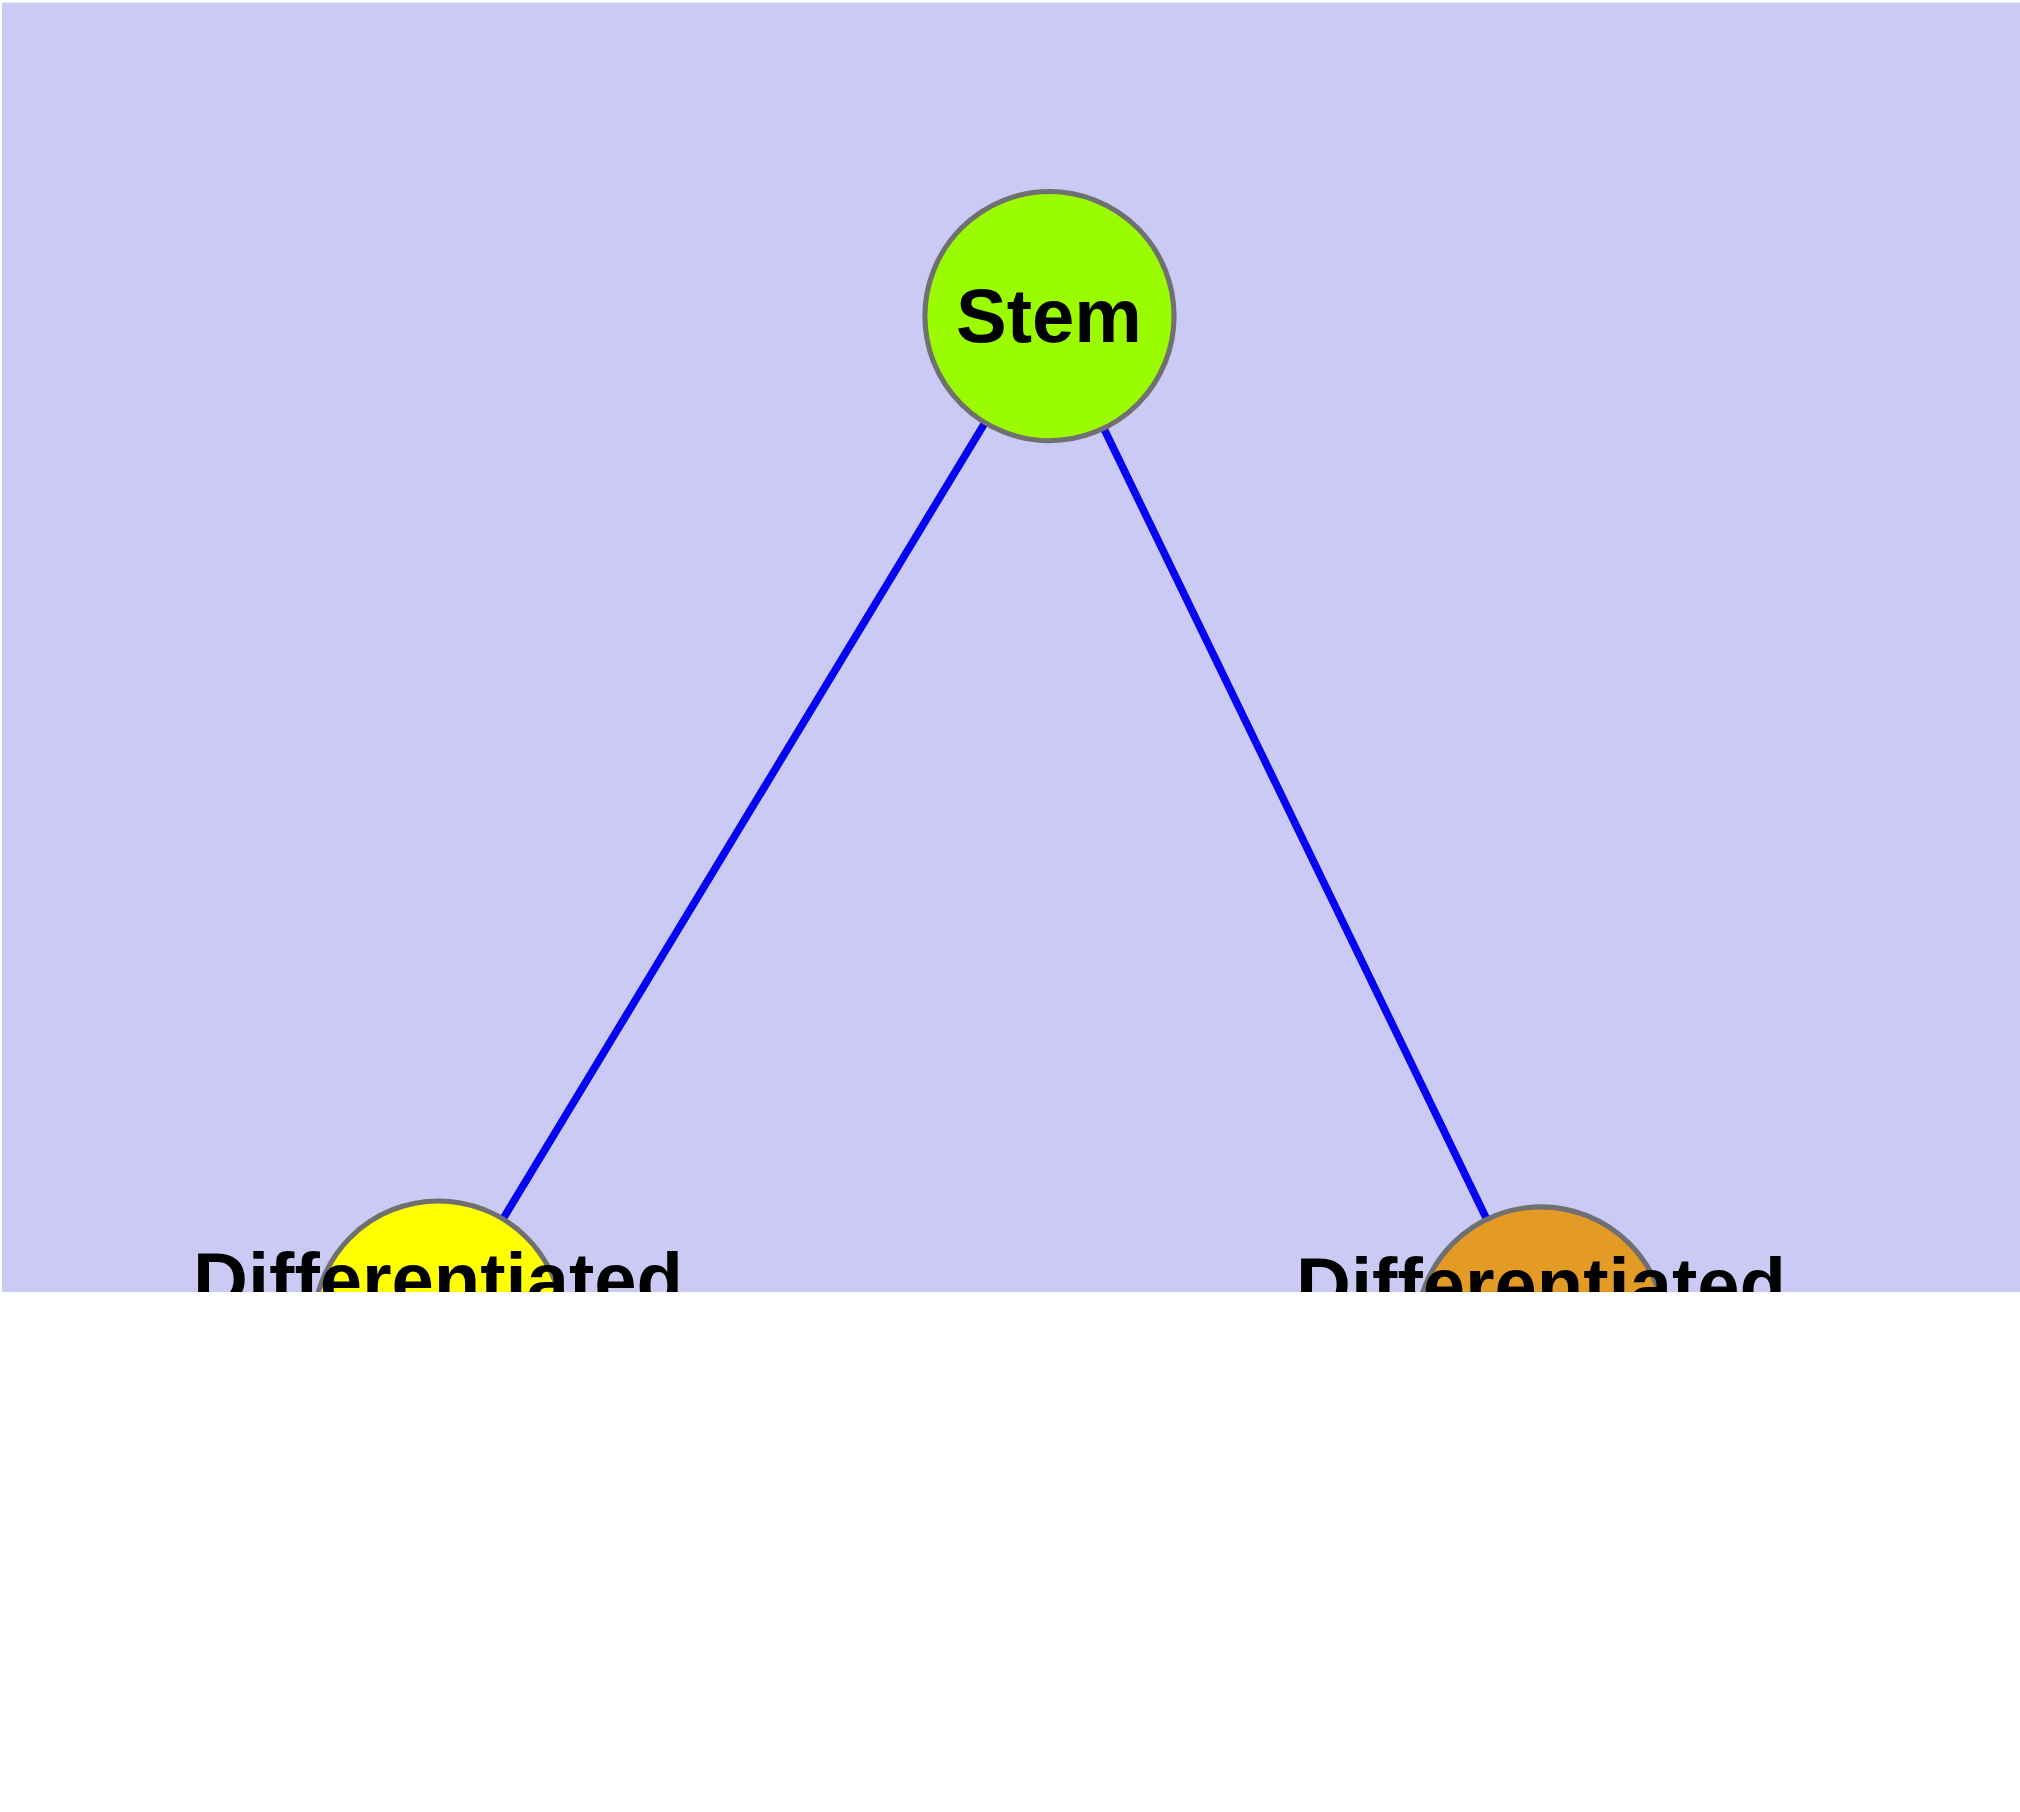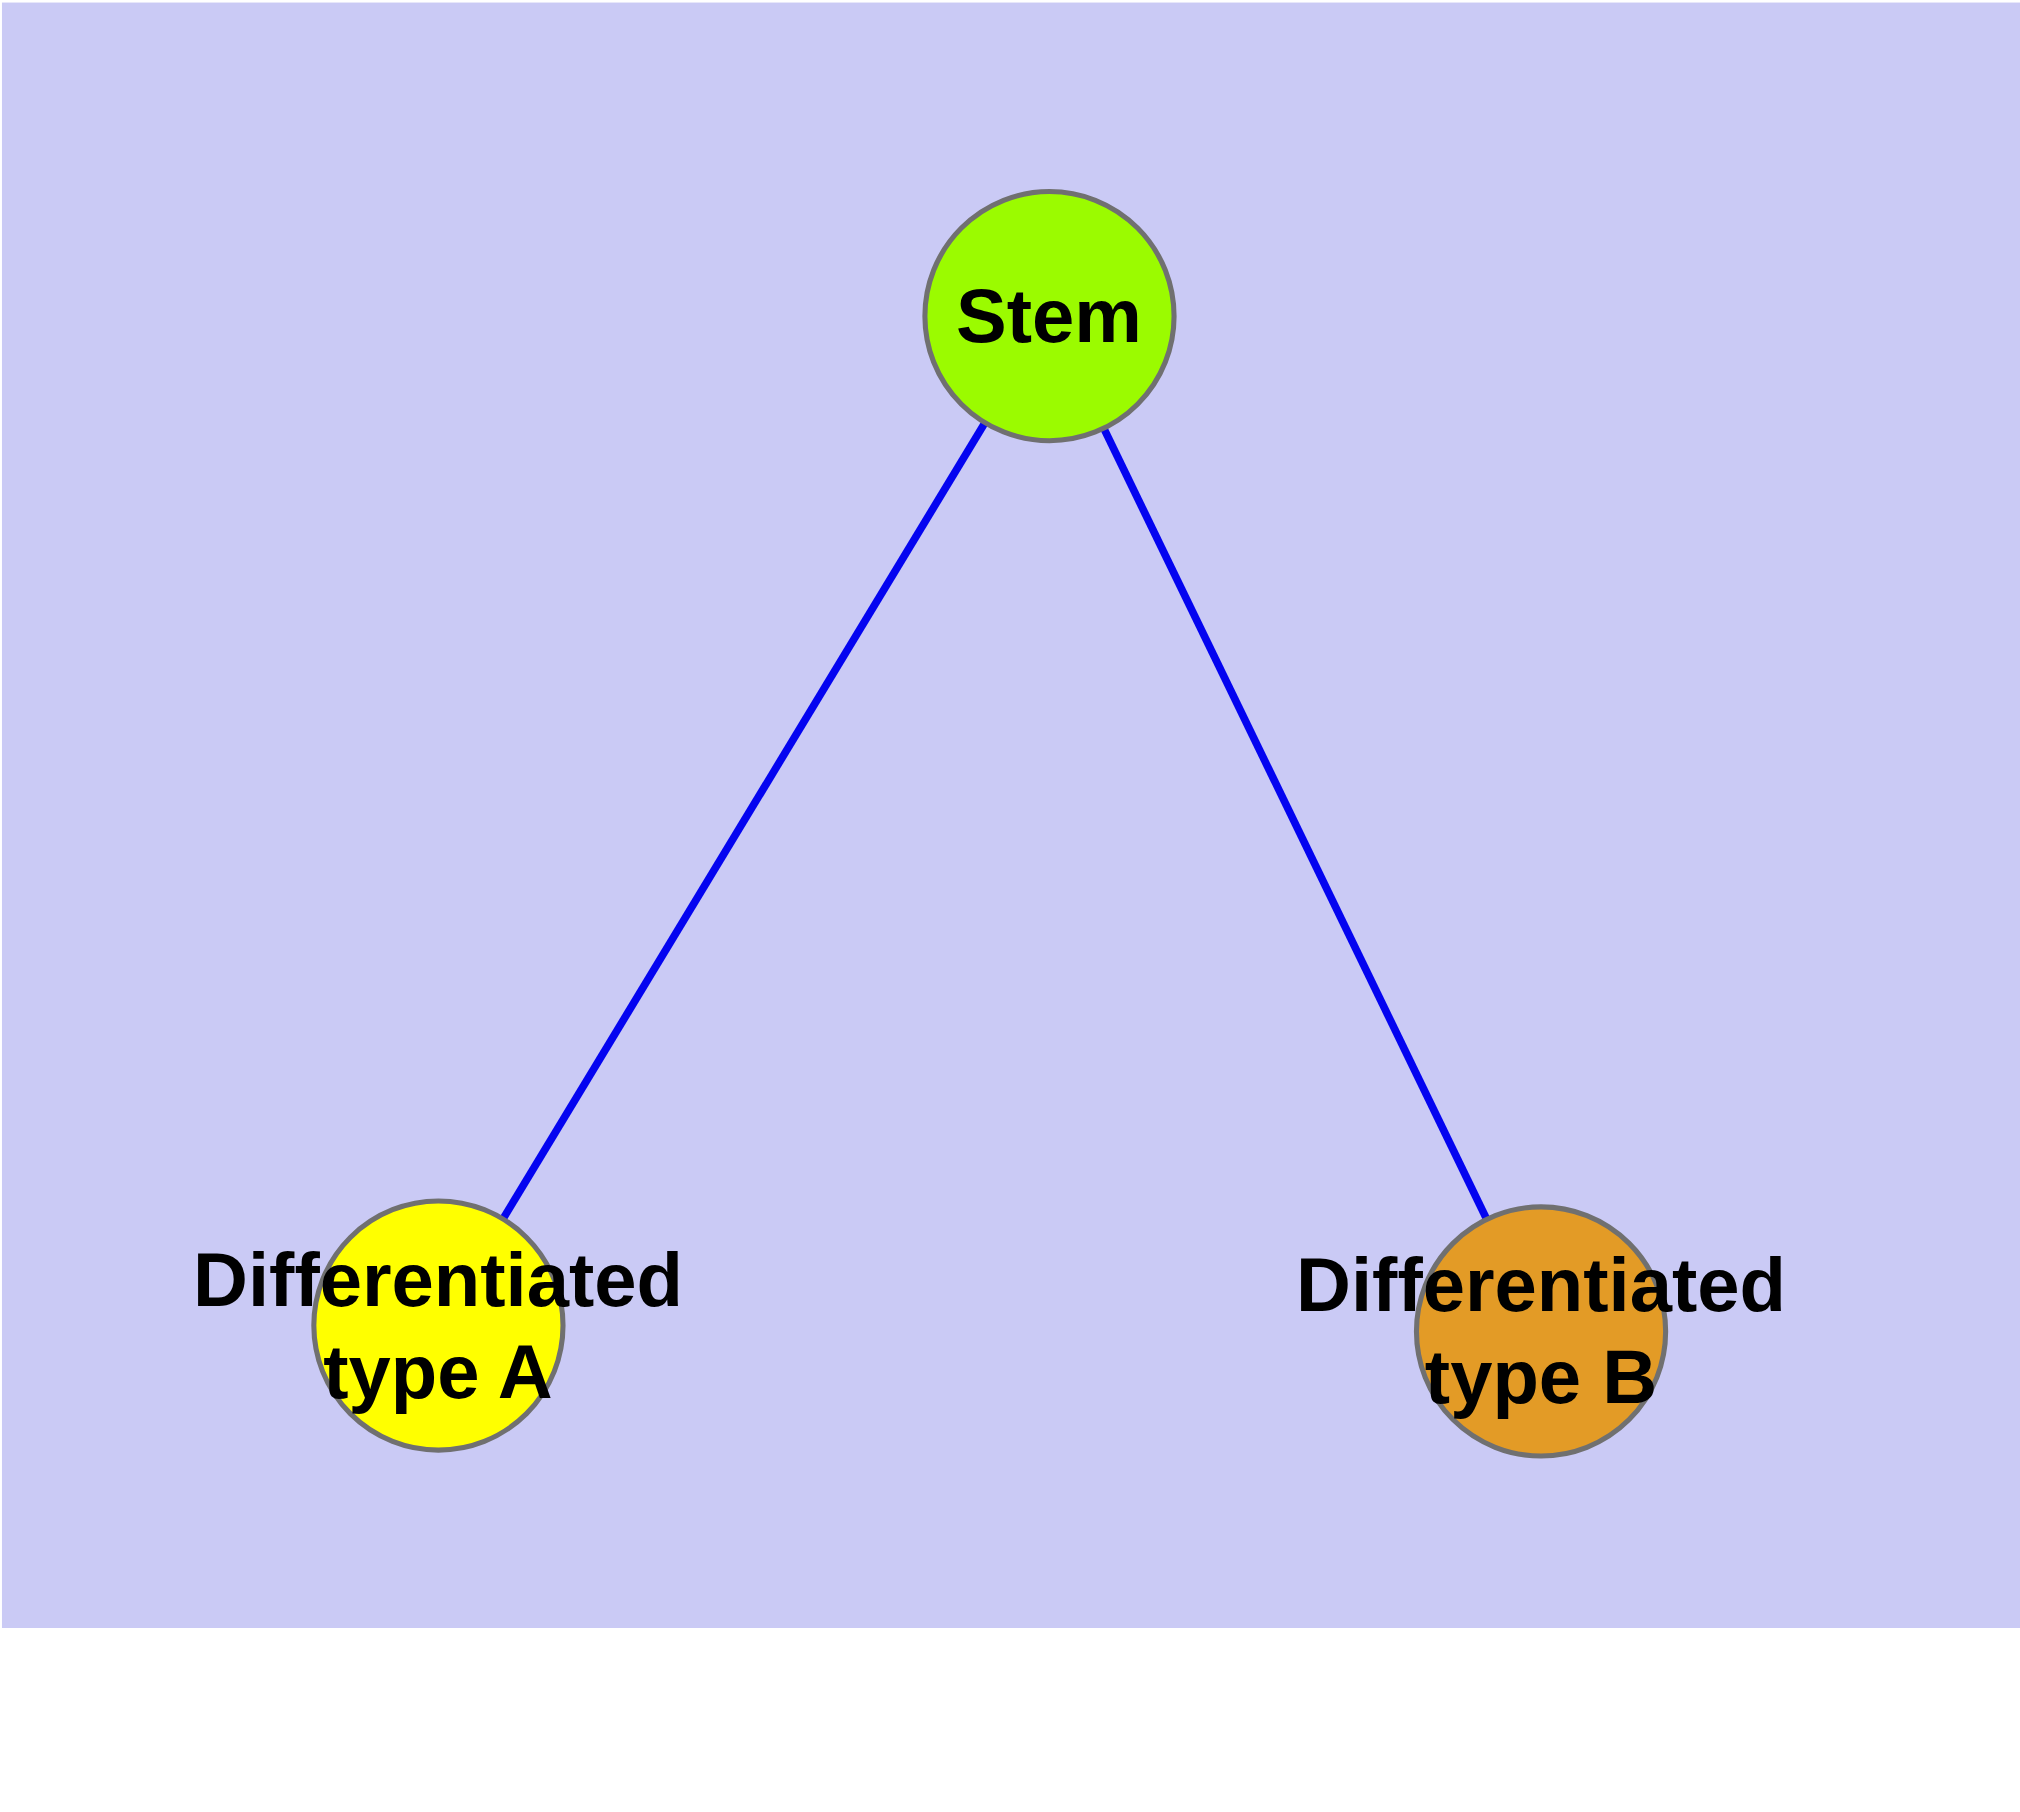--- a/index.html
+++ b/index.html
@@ -3,21 +3,21 @@
 <meta charset="utf-8">
 <style>
   html, body {
     margin: 0;
     padding: 0;
     background: #ffffff;
   }
   .canvas {
     position: relative;
     width: 2021px;
-    height: 1628px;
+    height: 1292px;
     background: #ffffff;
     overflow: hidden;
     font-family: "Liberation Sans", sans-serif;
   }
   .graph-svg {
     position: absolute;
     left: 0;
     top: 0;
   }
   .node-label {

